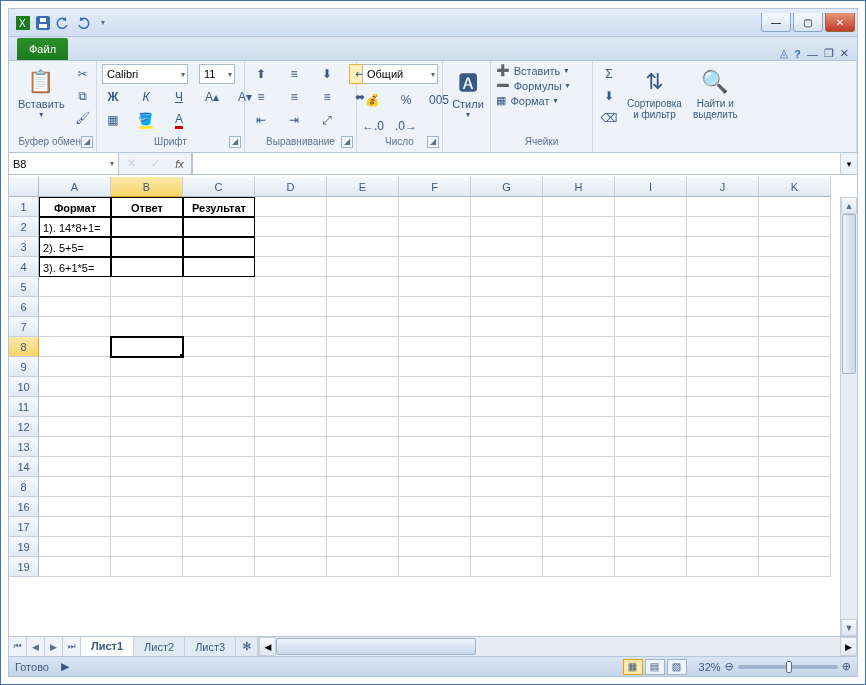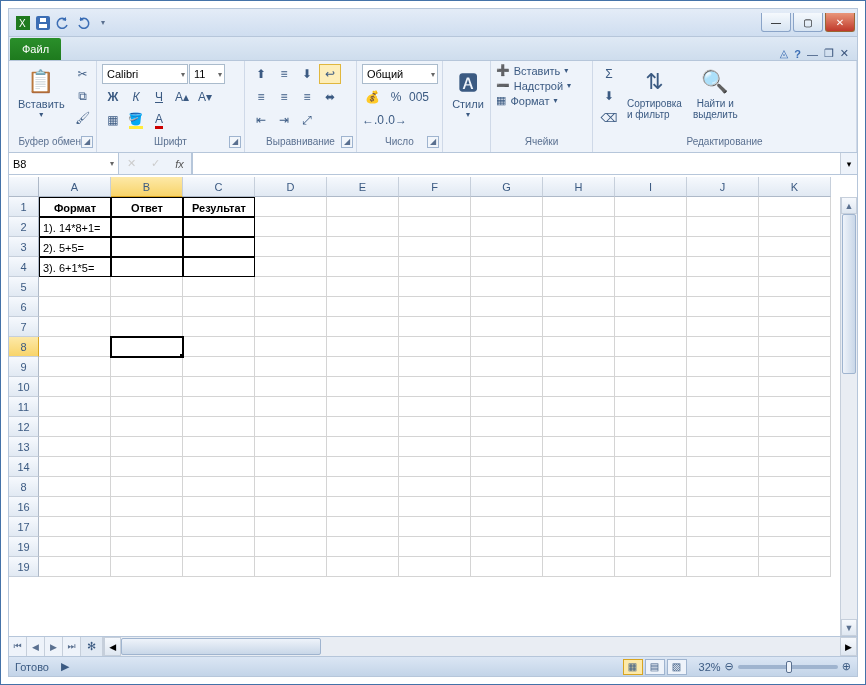--- a/index.html
+++ b/index.html
@@ -10,39 +10,39 @@
 .win-inner { position: absolute; inset: 7px; background: #fff; border: 1px solid #b6c6da; }
 .titlebar { height: 28px; background: linear-gradient(#e4ecf7,#cfdef0); display: flex; align-items: center; border-bottom: 1px solid #b6c6da; position: relative; }
 .qat { display: flex; align-items: center; gap: 4px; padding-left: 6px; }
 .qat .ico, .qat .sep-d { width: 16px; height: 16px; display: flex; align-items: center; justify-content: center; }
 .wintitle { position: absolute; left: 0; right: 0; text-align: center; font-size: 12px; color: #4b6184; pointer-events: none; }
 .winbtns { margin-left: auto; display: flex; }
 .winbtn { width: 30px; height: 19px; border: 1px solid #8aa4c8; border-top: none; margin-right: 2px; background: linear-gradient(#f5f9fd,#d7e4f2); display: flex; align-items: center; justify-content: center; font-size: 10px; border-radius: 0 0 3px 3px; }
 .winbtn.close { background: linear-gradient(#e9967a,#c0392b); color: #fff; border-color: #963; }
 
 
-.tabsrow { height: 24px; background: linear-gradient(#dfe9f5,#cedded); display: flex; align-items: flex-end; padding-left: 1px; border-bottom: 1px solid #b6c6da; }
+.tabsrow { height: 24px; background: linear-gradient(#dfe9f5,#cedded); display: flex; align-items: flex-end; padding-left: 8px; border-bottom: 1px solid #b6c6da; }
 .filetab { background: linear-gradient(#2a8f2a,#1e7a1e); color: #fff; height: 22px; padding: 0 12px; font-size: 11px; display: flex; align-items: center; border-radius: 2px 2px 0 0; margin-right: 3px; }
 .rtab { height: 22px; padding: 0 9px; font-size: 11px; color: #39547c; display: flex; align-items: center; border: 1px solid transparent; border-bottom: none; cursor: default; }
 .rtab.active { background: #eef3fa; border-color: #b6c6da; border-radius: 3px 3px 0 0; color: #3b5a82; }
 .tabsright { margin-left: auto; display: flex; gap: 6px; padding-right: 8px; align-items: center; font-size: 11px; color: #39547c; }
 
 
 .ribbon { height: 92px; background: #eef3fa; display: flex; border-bottom: 1px solid #b6c6da; }
 .group { border-right: 1px solid #cfd9e8; padding: 3px 5px 2px 5px; display: flex; flex-direction: column; }
 .group-body { flex: 1; display: flex; align-items: flex-start; gap: 3px; }
 .group-label { text-align: center; font-size: 10px; color: #5a7090; height: 14px; position: relative; }
 .group-label .dlg { position: absolute; right: -2px; top: 0; width: 12px; height: 12px; border: 1px solid #9fb4cf; font-size: 8px; line-height: 10px; color: #5a7090; background: #f2f6fb; }
 .bigbtn { display: flex; flex-direction: column; align-items: center; font-size: 11px; color: #3b5a82; padding: 2px 4px; cursor: default; }
 .bigbtn .bigico { width: 32px; height: 32px; display: flex; align-items: center; justify-content: center; font-size: 22px; }
 .smstack { display: flex; flex-direction: column; gap: 2px; }
 .smbtn { width: 22px; height: 20px; display: flex; align-items: center; justify-content: center; font-size: 12px; color: #3b5a82; border: 1px solid transparent; }
 .combo { height: 20px; border: 1px solid #abc; background: #fff; font-size: 11px; display: flex; align-items: center; padding: 0 14px 0 4px; position: relative; }
 .combo .dd { position: absolute; right: 2px; font-size: 8px; color: #666; }
-.rowbtns { display: flex; gap: 1px; }
+.rowbtns { display: flex; gap: 11px; }
 
 
 .fbar { height: 22px; border-bottom: 1px solid #b6c6da; display: flex; align-items: stretch; background: #eef3fa; }
 .namebox { width: 110px; border-right: 1px solid #b6c6da; background: #fff; display: flex; align-items: center; padding: 0 4px; font-size: 11px; position: relative; }
 .namebox .dd { margin-left: auto; font-size: 8px; color: #666; }
 .fxbtns { display: flex; align-items: center; border-right: 1px solid #b6c6da; }
 .fxbtn { width: 24px; height: 100%; display: flex; align-items: center; justify-content: center; font-size: 11px; color: #888; border-left: 1px solid #eef3fa; }
 .fxinput { flex: 1; background: #fff; border-left: 1px solid #b6c6da; }
 
 
@@ -203,21 +203,21 @@
       <div class="rowbtns">
         <div class="smbtn">⇤</div>
         <div class="smbtn">⇥</div>
         <div class="smbtn">⤢</div>
       </div>
     </div>
     <div class="group-label"><span>Выравнивание</span><span class="dlg">◢</span></div>
   </div>
 
   <div class="group" style="width:86px;">
-    <div class="group-body" style="flex-direction:column;gap:3px;">
+    <div class="group-body" style="flex-direction:column;gap:3px;justify-content:space-between;">
       <div class="combo" style="width:76px;">
               <span>Общий</span>
               <span class="dd">▾</span>
             </div>
       <div class="rowbtns">
         <div class="smbtn">💰</div>
         <div class="smbtn">%</div>
         <div class="smbtn">005</div>
       </div>
       <div class="rowbtns">
@@ -241,51 +241,50 @@
 
   <div class="group" style="width:102px;">
     <div class="group-body" style="flex-direction:column;gap:2px;font-size:11px;color:#3b5a82;">
       <div style="display:flex;align-items:center;gap:4px;">
               <span>➕</span>
               <span>Вставить</span>
               <span style="font-size:8px;">▾</span>
             </div>
       <div style="display:flex;align-items:center;gap:4px;">
               <span>➖</span>
-              <span>Надстрой</span>
+              <span>Формулы</span>
               <span style="font-size:8px;">▾</span>
             </div>
       <div style="display:flex;align-items:center;gap:4px;">
               <span>▦</span>
               <span>Формат</span>
               <span style="font-size:8px;">▾</span>
             </div>
     </div>
     <div class="group-label"><span>Ячейки</span></div>
   </div>
 
   <div class="group" style="flex:1;">
     <div class="group-body">
       <div class="smstack" style="gap:2px;">
         <div class="smbtn">Σ</div>
         <div class="smbtn">⬇</div>
         <div class="smbtn">⌫</div>
       </div>
       <div class="bigbtn">
         <span class="bigico">⇅</span>
-        <span style="font-size:10px;line-height:11px;white-space:pre;">Сортировка
+        <span style="font-size:10px;line-height:11px;text-align:center;white-space:pre;">Сортировка
 и фильтр</span>
       </div>
       <div class="bigbtn">
         <span class="bigico">🔍</span>
         <span style="font-size:10px;line-height:11px;text-align:center;white-space:pre;">Найти и
 выделить</span>
       </div>
     </div>
-    <div class="group-label"><span>Редактирование</span></div>
   </div>
 </div>
 
 <div class="fbar">
   <div class="namebox">
           <span>B8</span>
           <span class="dd">▾</span>
         </div>
   <div class="fxbtns">
     <div class="fxbtn" style="color:#ccc;">✕</div>
@@ -546,20 +545,25 @@
   </div>
 </div>
 
 <div class="sheetbar">
   <div class="sheetnav">
     <div class="nbtn">⏮</div>
     <div class="nbtn">◀</div>
     <div class="nbtn">▶</div>
     <div class="nbtn">⏭</div>
   </div>
+  <div id="sheettabs" style="display:flex;">
+          <div class="sheettab active">Лист1</div>
+          <div class="sheettab">Лист2</div>
+          <div class="sheettab">Лист3</div>
+        </div>
   <div class="sheettab" style="padding:0 6px;">✻</div>
   <div class="hscroll">
     <div class="sbtn">◀</div>
     <div class="track">
             <div class="thumb"></div>
           </div>
     <div class="sbtn">▶</div>
   </div>
 </div>
 

